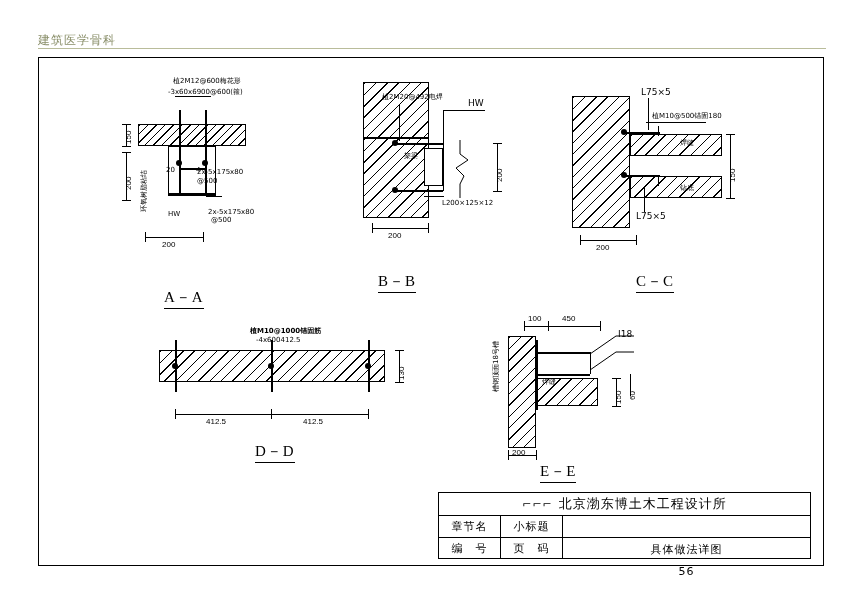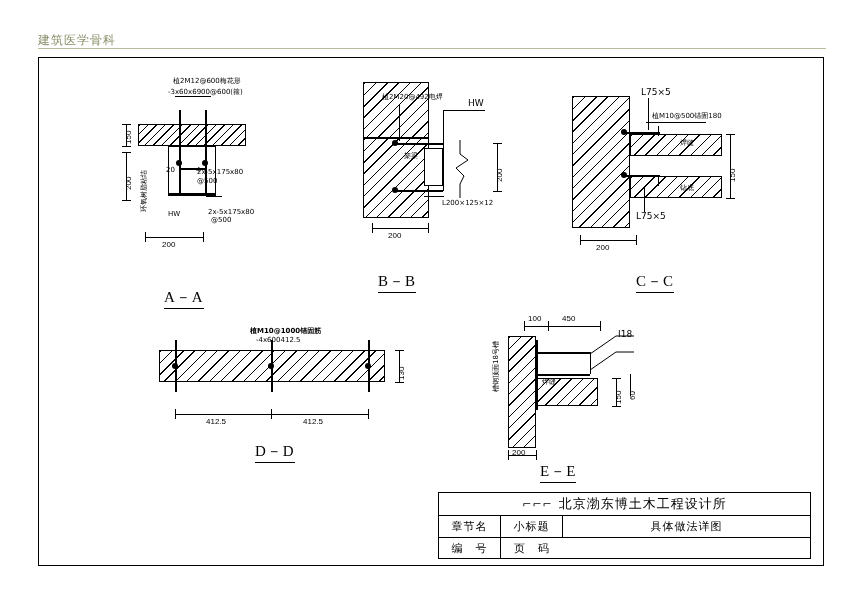--- a/index.html
+++ b/index.html
@@ -141,21 +141,21 @@
     box-sizing: border-box;
     border-right: 1px solid #000;
     display: flex;
     align-items: center;
     justify-content: center;
     font-size: 11px;
     font-family: "DejaVu Sans", sans-serif;
     height: 100%;
     letter-spacing: 1px;
   }
-  .tb-cell:last-child { border-right: none; }
+  .tb-cell:last-child { border-right: none; margin-top: 23px; }
   .tb-row.r1 { top: 0; height: 23px; border-bottom: 1px solid #000; }
   .tb-row.r2 { top: 23px; height: 22px; border-bottom: 1px solid #000; }
   .tb-row.r3 { top: 45px; height: 21px; }
   .tb-company {
     font-size: 13px;
     letter-spacing: 1px;
     font-family: "DejaVu Sans", sans-serif;
     display: flex;
     align-items: center;
     justify-content: center;
@@ -387,16 +387,17 @@
       </div>
     </div>
     <div class="tb-row r2">
       <div class="tb-cell tb-label">章节名</div>
       <div class="tb-cell tb-label">小标题</div>
       <div class="tb-cell tb-value-wide">具体做法详图</div>
     </div>
     <div class="tb-row r3">
       <div class="tb-cell tb-label">编　号</div>
       <div class="tb-cell tb-label">页　码</div>
+      <div class="tb-cell tb-value-wide">56</div>
     </div>
   </div>
 
 </div>
 
 </body></html>

